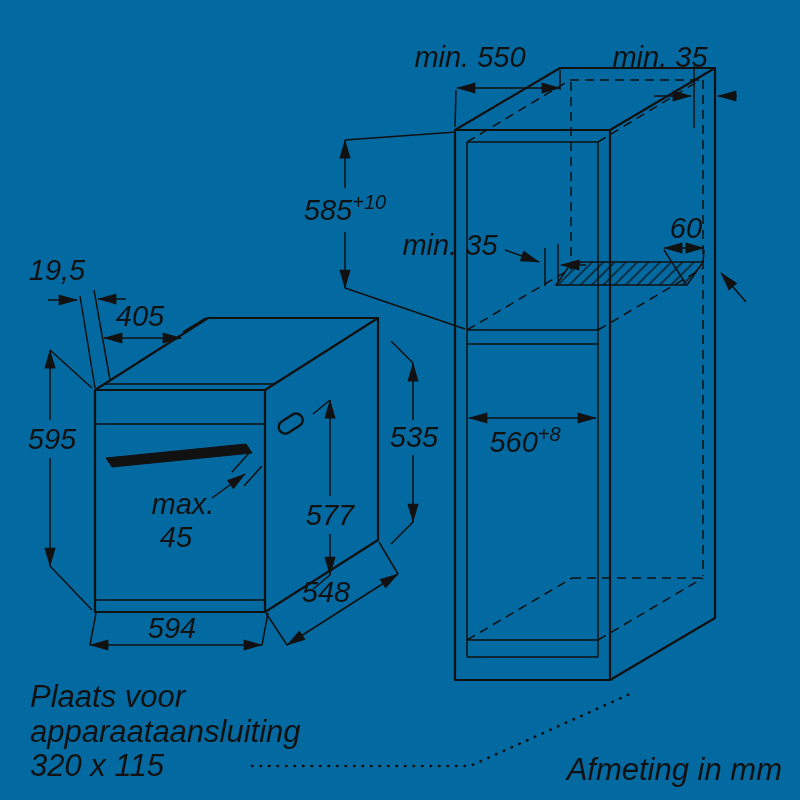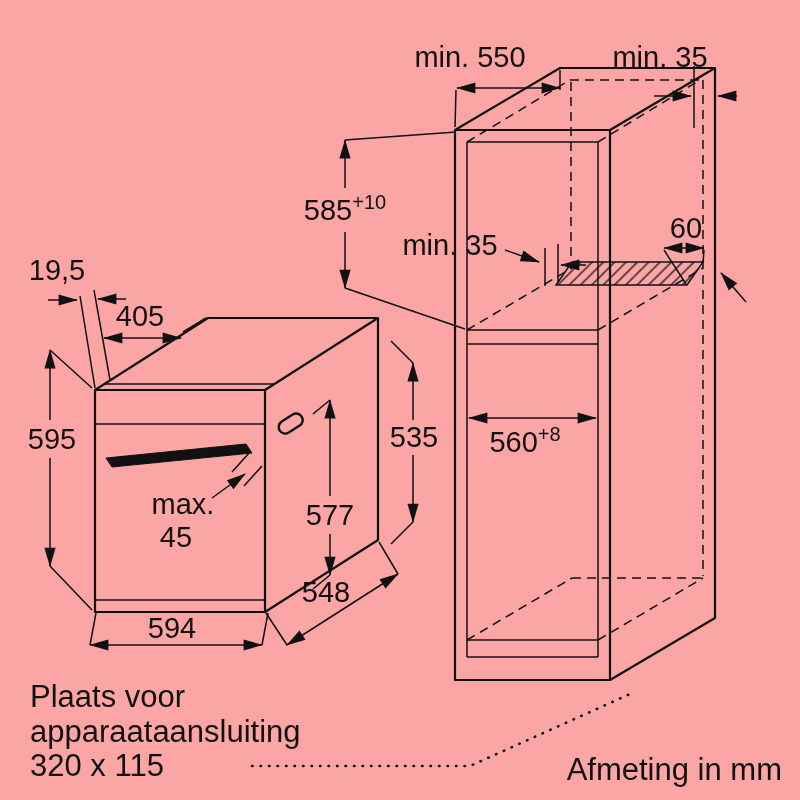--- a/index.html
+++ b/index.html
@@ -1,19 +1,20 @@
 <!DOCTYPE html>
 <html><head>
 <meta charset="utf-8">
 <style>
   html, body { margin: 0; padding: 0; background: #ffffff; }
   .stage {
     width: 800px; height: 800px; position: relative;
-    background: #fca5a5; overflow: hidden;
+    background: #0369a1; overflow: hidden;
     font-family: "Liberation Sans", sans-serif;
+    font-style: italic;
   }
   svg { display: block; }
   text {
     font-family: "Liberation Sans", sans-serif;
     fill: #111111;
     font-size: 29px;
   }
   .note-text { font-size: 31px; }
   .sup { font-size: 20px; }
   .obj  { stroke: #111111; stroke-width: 2.2; fill: none; stroke-linejoin: round; }

